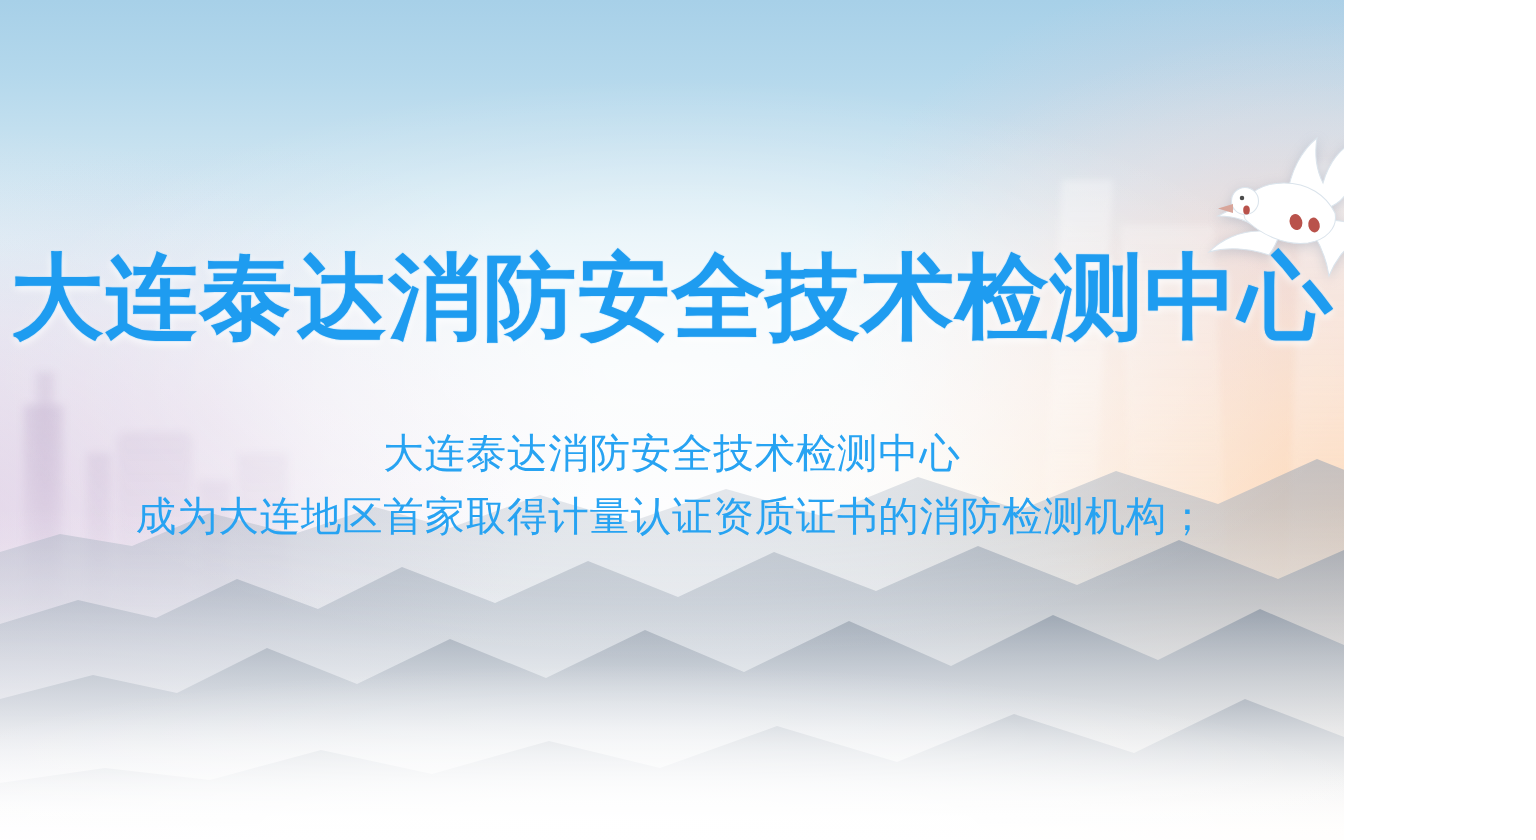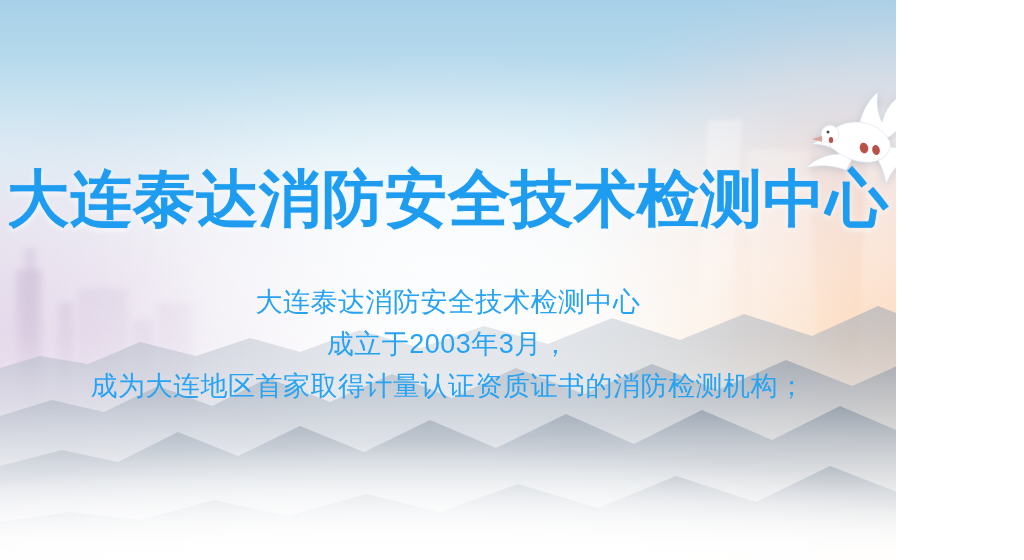--- a/index.html
+++ b/index.html
@@ -282,19 +282,18 @@
     </div>
 
   </div>
 
   <div class="content">
 
     <h1 id="page-title">大连泰达消防安全技术检测中心</h1>
 
     <div id="description">
       <span class="line">大连泰达消防安全技术检测中心</span>
-      <span class="line">成立于2003年3月，</span>
       <span class="line">成为大连地区首家取得计量认证资质证书的消防检测机构；</span>
     </div>
 
   </div>
 
 </div>
 
 </body></html>

